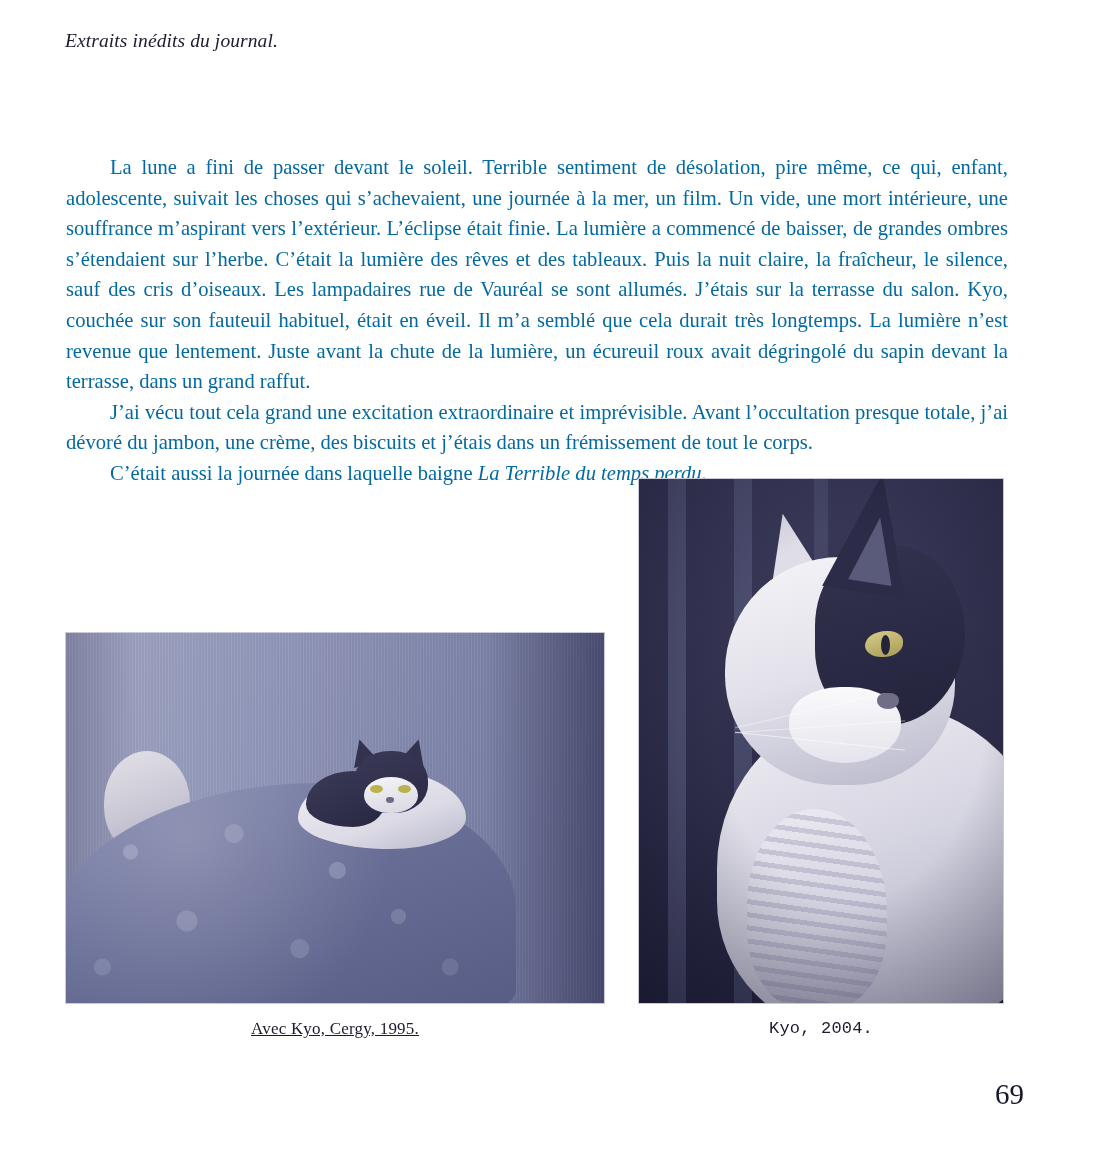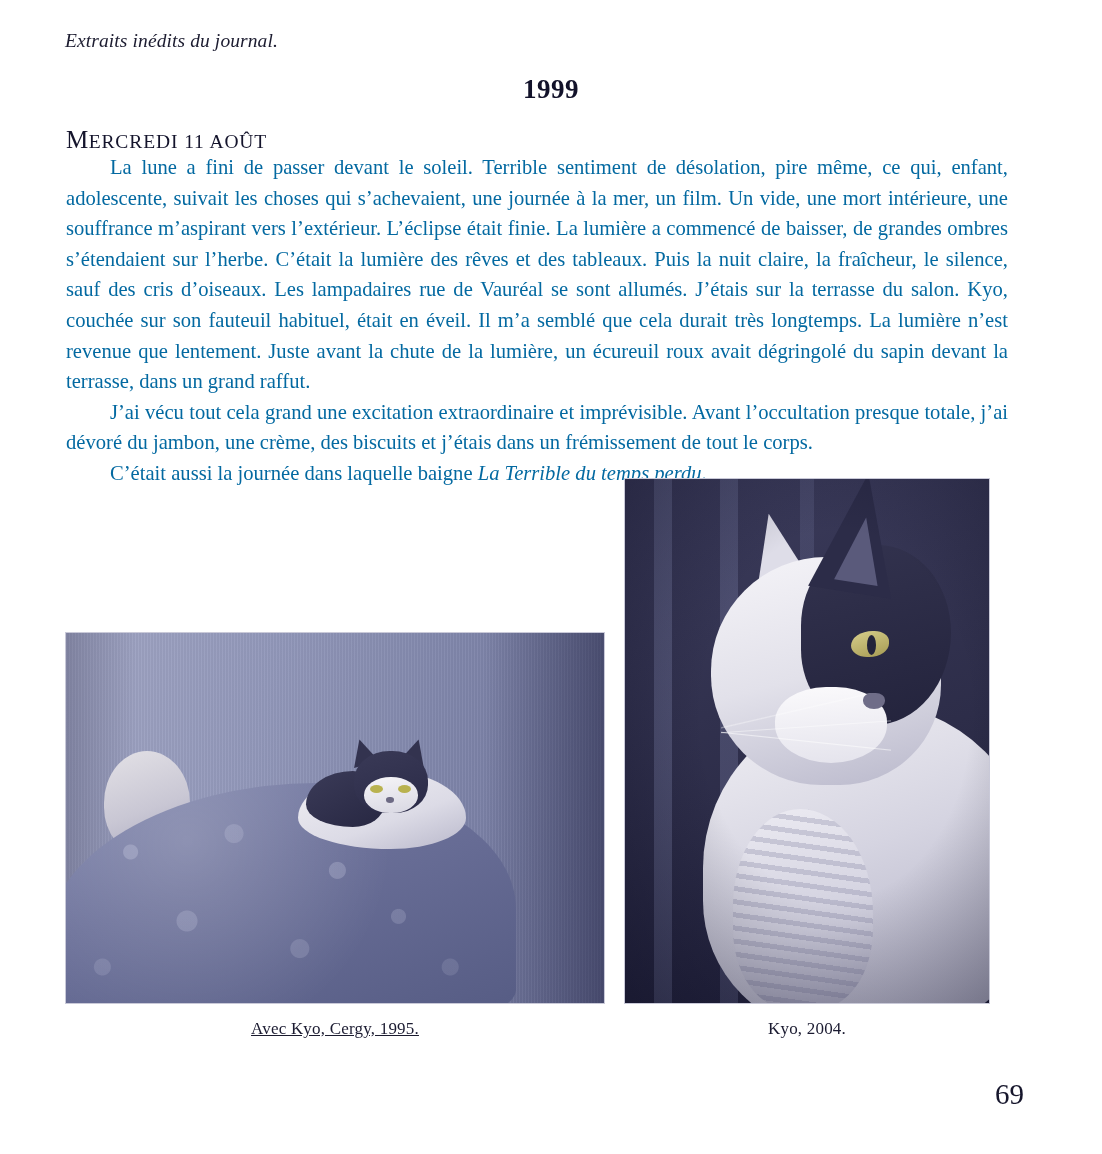--- a/index.html
+++ b/index.html
@@ -239,23 +239,24 @@
   .fig1-cat .nose {
     position: absolute;
     left: 88px; top: 56px;
     width: 8px; height: 6px;
     border-radius: 50% 50% 60% 60%;
     background: #6d6a84;
   }
 
   
   #fig-right {
-    left: 624px;
+    left: 638px;
     top: 478px;
     width: 366px;
+    font-family: Liberation Mono, monospace;
   }
   #fig-right .frame {
     width: 366px;
     height: 526px;
     background: linear-gradient(160deg, #3c3c5c 0%, #2d2d49 55%, #20203a 100%);
   }
   .bg-bars {
     position: absolute;
     inset: 0;
     background:
@@ -377,25 +378,21 @@
     color: #16162c;
   }
 </style>
 </head>
 <body>
 
 <div class="page">
 
   <div class="running-head">Extraits inédits du journal.</div>
 
-  <div class="year-title">1999</div>
-
-  <div class="entry-heading">
-    <span class="cap">M</span><span class="smallcaps">ERCREDI 11 AOÛT</span>
-  </div>
+
 
   <div class="body-text">
     <p>La lune a fini de passer devant le soleil. Terrible sentiment de désolation, pire même, ce qui, enfant, adolescente, suivait les choses qui s’achevaient, une journée à la mer, un film. Un vide, une mort intérieure, une souffrance m’aspirant vers l’extérieur. L’éclipse était finie. La lumière a commencé de baisser, de grandes ombres s’étendaient sur l’herbe. C’était la lumière des rêves et des tableaux. Puis la nuit claire, la fraîcheur, le silence, sauf des cris d’oiseaux. Les lampadaires rue de Vauréal se sont allumés. J’étais sur la terrasse du salon. Kyo, couchée sur son fauteuil habituel, était en éveil. Il m’a semblé que cela durait très longtemps. La lumière n’est revenue que lentement. Juste avant la chute de la lumière, un écureuil roux avait dégringolé du sapin devant la terrasse, dans un grand raffut.</p>
     <p>J’ai vécu tout cela grand une excitation extraordinaire et imprévisible. Avant l’occultation presque totale, j’ai dévoré du jambon, une crème, des biscuits et j’étais dans un frémissement de tout le corps.</p>
     <p class="last-short"><span>C’était aussi la journée dans laquelle baigne </span><i>La Terrible du temps perdu</i><span>.</span></p>
   </div>
 
   <div class="figure" id="fig-left">
     <div class="frame">
       <div class="wall"></div>

